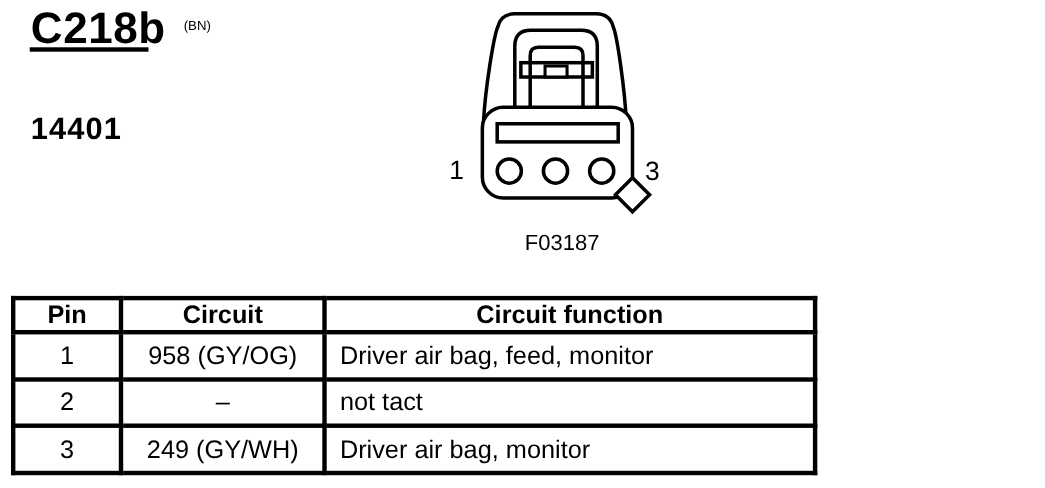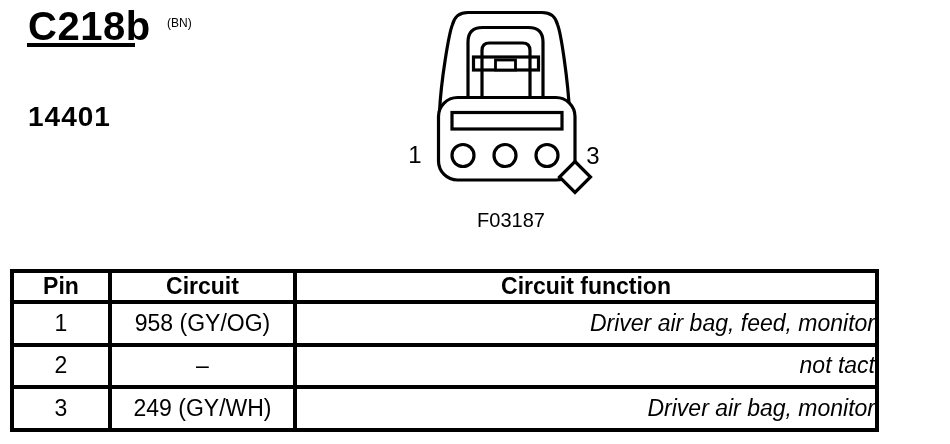--- a/index.html
+++ b/index.html
@@ -29,32 +29,32 @@
     font-size:16.5px;line-height:23px;
   }
 
   
   svg.connector{position:absolute;left:395px;top:5px;}
   svg text{font-family:"Liberation Sans", sans-serif;}
 
   
   table.pin-table{
     position:absolute;left:10px;top:269px;
-    width:869px;height:163px;
+    width:733px;height:163px;
     border-collapse:collapse;table-layout:fixed;
     background:#fff;
   }
   table.pin-table th, table.pin-table td{
     border:4px solid #000;
     font-size:23px;
     text-align:center;vertical-align:middle;
     padding:0;overflow:hidden;white-space:nowrap;
   }
   table.pin-table th{font-weight:bold;}
-  table.pin-table td.c3{text-align:right;padding-left:12px;font-style:italic;}
+  table.pin-table td.c3{text-align:left;padding-left:12px;}
   table.pin-table th.c3{}
 </style>
 </head>
 <body>
 
 <div class="page">
 
   <div class="cid">C218b</div>
   <div class="cid-underline"></div>
   <div class="ccode">(BN)</div>

